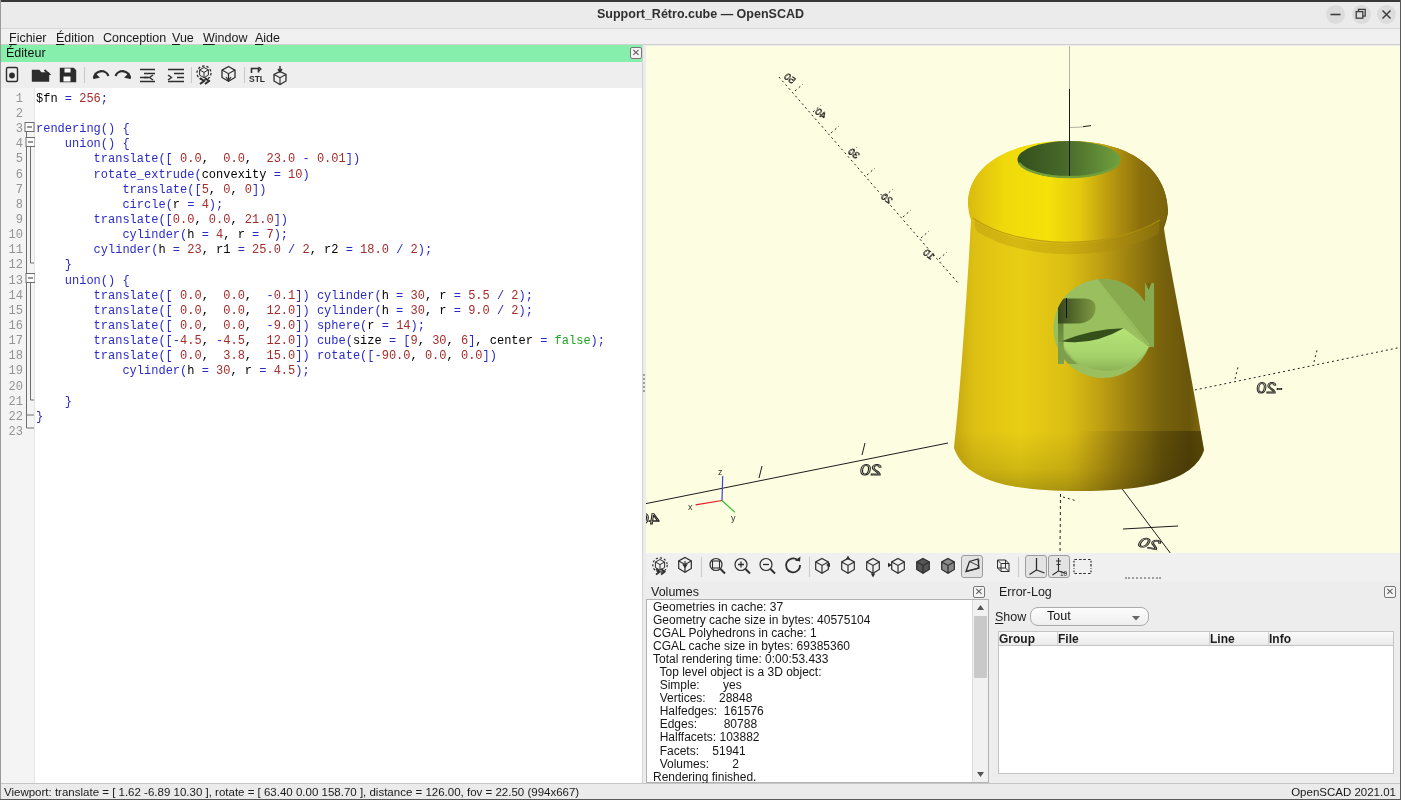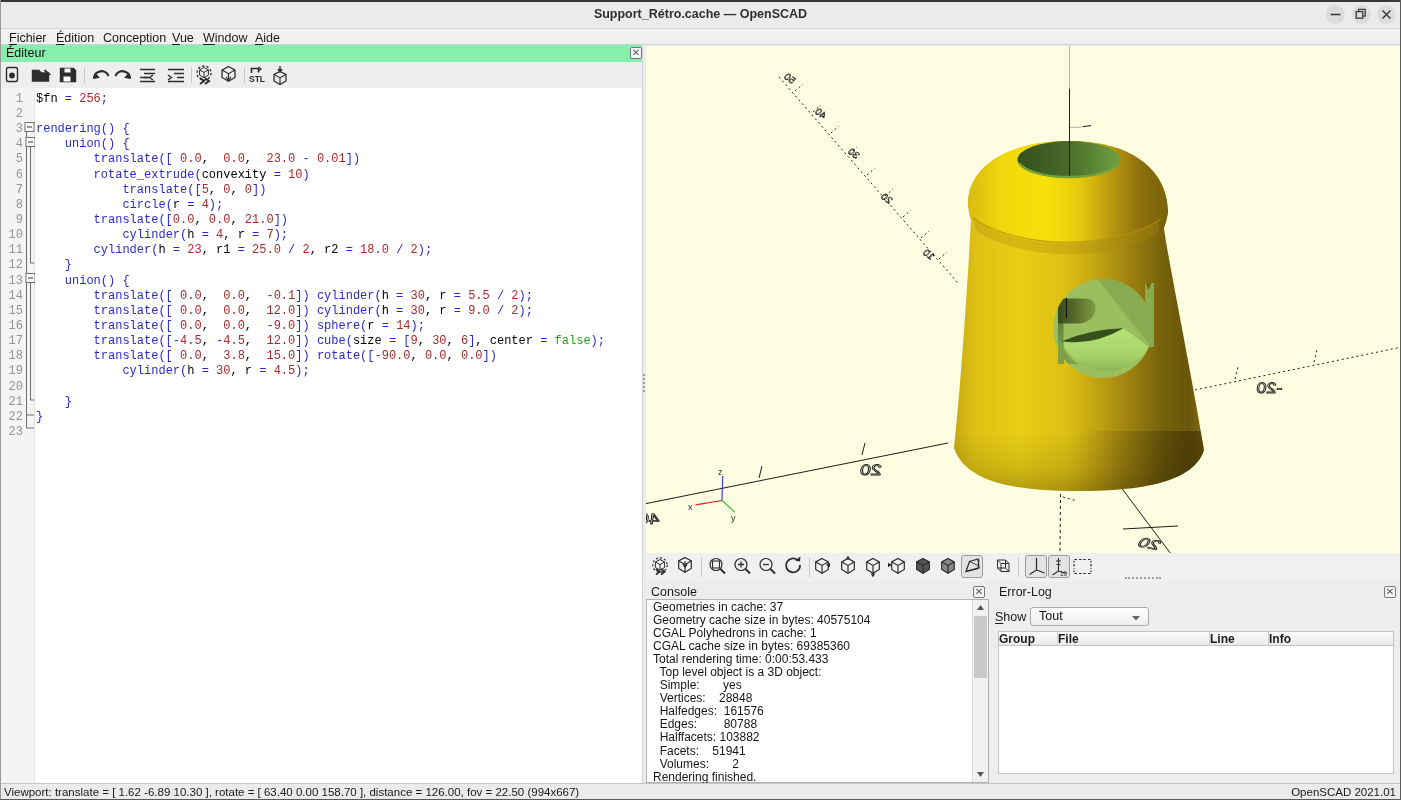--- a/index.html
+++ b/index.html
@@ -20,29 +20,29 @@
 .k{color:#2b2bc8}.n{color:#a42c2c}.g{color:#1ea31e}
 #splitter{left:642px;top:45px;width:4px;height:738px;background:#ececec;border-left:1px solid #d4d4d4}
 #vtools{left:646px;top:553px;width:755px;height:29px;background:#f0f0f0}
 #bottom{left:646px;top:582px;width:755px;height:201px;background:#ededed}
 #sbar{left:0;top:783px;width:1401px;height:17px;background:#ebebeb;border-top:1px solid #c6c6c6;font-size:11.5px;color:#1a1a1a}
 .ptitle{position:absolute;font-size:12.5px;color:#1c1c1c}
 .closer{position:absolute;width:12px;height:12px;border:1px solid #777;border-radius:2px;color:#555;font-size:10px;line-height:10px;text-align:center;background:#f4f4f4}
 #consbox{position:absolute;left:0;top:17px;width:343px;height:184px;background:#fff;border:1px solid #b2b2b2}
 #constext{position:absolute;left:7px;top:19px;font-size:12px;line-height:13.05px;color:#161616;white-space:pre}
 #errshow{position:absolute;left:349px;top:28px;font-size:12.5px;color:#1c1c1c}
-#errdrop{position:absolute;left:384px;top:25px;width:119px;height:19px;border:1px solid #ababab;border-radius:3px;background:linear-gradient(#fdfdfd,#eeeeee);font-size:12.5px;color:#111;line-height:17px;padding-left:8px}
+#errdrop{position:absolute;left:384px;top:25px;width:119px;height:19px;border:1px solid #ababab;border-radius:8px;background:linear-gradient(#fdfdfd,#eeeeee);font-size:12.5px;color:#111;line-height:17px;padding-left:16px}
 #errtable{position:absolute;left:352px;top:49px;width:396px;height:143px;background:#fff;border:1px solid #c4c4c4}
 .th{position:absolute;top:0;height:14px;background:linear-gradient(#fbfbfb,#eaeaea);border-right:1px solid #d2d2d2;border-bottom:1px solid #c4c4c4;font-size:12px;font-weight:bold;color:#1c1c1c;text-align:left;line-height:14px}
 #brd-l{left:0;top:0;width:1px;height:800px;background:#9a9a9a}
 #brd-r{left:1400px;top:0;width:1px;height:800px;background:#5a5a5a}
 #brd-b{left:0;top:799px;width:1401px;height:1px;background:#5a5a5a}
 </style></head><body>
 <div class="abs" id="tbar"></div>
-<div class="abs" id="title">Support_Rétro.cache — OpenSCAD</div>
+<div class="abs" id="title">Support_Rétro.cube — OpenSCAD</div>
 <div class="abs wbtn" style="left:1326px"></div>
 <div class="abs wbtn" style="left:1352px"></div>
 <div class="abs wbtn" style="left:1377px"></div>
 <svg class="abs" style="left:1326px;top:5px" width="70" height="19" viewBox="0 0 70 19">
 <path d="M 4.5 9.5 H 14.5" stroke="#3c3c3c" stroke-width="1.6"></path>
 <rect x="30.2" y="6.6" width="6.6" height="6.6" fill="none" stroke="#3c3c3c" stroke-width="1.3"></rect>
 <path d="M 32.5 6.6 V 4.4 H 39.2 V 11.2 H 36.9" fill="none" stroke="#3c3c3c" stroke-width="1.3"></path>
 <path d="M 56.5 5.5 L 64.5 13.5 M 64.5 5.5 L 56.5 13.5" stroke="#3c3c3c" stroke-width="1.5"></path>
 </svg>
 <div class="abs" id="menubar"></div>
@@ -387,21 +387,21 @@
 <path d="M 412.5 5 v 13 l -6 4 M 412.5 18 l 8 2.5 M 410 8 h 5 M 410.5 11.5 h 4" stroke-width="1.1"></path>
 <text x="414" y="23" font-size="6.5" fill="#2d2d2d" stroke="none" font-family="Liberation Sans">10</text>
 
 <g stroke-width="1.4">
           <path d="M 431 6.5 h -3 v 3 M 442 6.5 h 3 v 3 M 431 20.5 h -3 v -3 M 442 20.5 h 3 v -3 M 433 6.5 h 7 M 433 20.5 h 7 M 428 11 v 5 M 445 11 v 5" stroke-dasharray="2.6 1.6" stroke-width="1.2"></path>
         </g>
 </g>
 </svg>
   </div>
 <div class="abs" id="bottom">
-<div class="ptitle" style="left:5px;top:3px">Console</div>
+<div class="ptitle" style="left:5px;top:3px">Volumes</div>
 <span class="closer" style="left:327px;top:4px">✕</span>
 <div id="consbox">
       <div style="position:absolute;right:0;top:0;width:16px;height:182px;background:#f1f1f1;border-left:1px solid #dcdcdc">
 <svg style="position:absolute;left:0;top:0" width="15" height="182">
 <path d="M 7.5 5 l 3.5 5 h -7 Z" fill="#555"></path>
 <path d="M 7.5 177 l 3.5 -5 h -7 Z" fill="#555"></path>
 <rect x="1" y="16" width="13" height="62" fill="#c9c9c9" rx="1"></rect>
 </svg>
       </div>
     </div>

